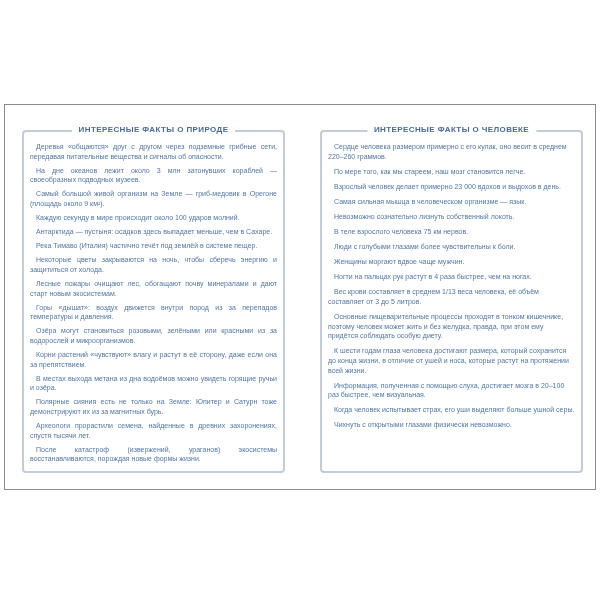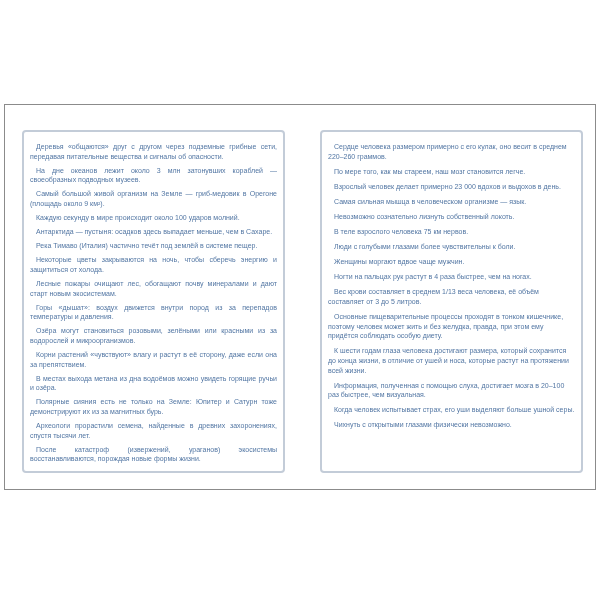--- a/index.html
+++ b/index.html
@@ -66,40 +66,42 @@
   .panel-right .panel-body p {
     margin-bottom: 5.5px;
   }
 </style>
 </head>
 <body>
 
 <div class="outer-frame"></div>
 
 <section class="panel panel-left">
+  <h2 class="panel-title">ИНТЕРЕСНЫЕ ФАКТЫ О ПРИРОДЕ</h2>
   <div class="panel-body">
       <p>Деревья «общаются» друг с другом через подземные грибные сети, передавая питательные вещества и сигналы об опасности.</p>
       <p>На дне океанов лежит около 3 млн затонувших кораблей — своеобразных подводных музеев.</p>
       <p>Самый большой живой организм на Земле — гриб-медовик в Орегоне (площадь около 9 км²).</p>
       <p>Каждую секунду в мире происходит около 100 ударов молний.</p>
       <p>Антарктида — пустыня: осадков здесь выпадает меньше, чем в Сахаре.</p>
       <p>Река Тимаво (Италия) частично течёт под землёй в системе пещер.</p>
       <p>Некоторые цветы закрываются на ночь, чтобы сберечь энергию и защититься от холода.</p>
       <p>Лесные пожары очищают лес, обогащают почву минералами и дают старт новым экосистемам.</p>
       <p>Горы «дышат»: воздух движется внутри пород из за перепадов температуры и давления.</p>
       <p>Озёра могут становиться розовыми, зелёными или красными из за водорослей и микроорганизмов.</p>
       <p>Корни растений «чувствуют» влагу и растут в её сторону, даже если она за препятствием.</p>
       <p>В местах выхода метана из дна водоёмов можно увидеть горящие ручьи и озёра.</p>
       <p>Полярные сияния есть не только на Земле: Юпитер и Сатурн тоже демонстрируют их из за магнитных бурь.</p>
       <p>Археологи прорастили семена, найденные в древних захоронениях, спустя тысячи лет.</p>
       <p>После катастроф (извержений, ураганов) экосистемы восстанавливаются, порождая новые формы жизни.</p>
     </div>
 </section>
 
 <section class="panel panel-right">
+  <h2 class="panel-title">ИНТЕРЕСНЫЕ ФАКТЫ О ЧЕЛОВЕКЕ</h2>
   <div class="panel-body">
       <p>Сердце человека размером примерно с его кулак, оно весит в среднем 220–260 граммов.</p>
       <p>По мере того, как мы стареем, наш мозг становится легче.</p>
       <p>Взрослый человек делает примерно 23 000 вдохов и выдохов в день.</p>
       <p>Самая сильная мышца в человеческом организме — язык.</p>
       <p>Невозможно сознательно лизнуть собственный локоть.</p>
       <p>В теле взрослого человека 75 км нервов.</p>
       <p>Люди с голубыми глазами более чувствительны к боли.</p>
       <p>Женщины моргают вдвое чаще мужчин.</p>
       <p>Ногти на пальцах рук растут в 4 раза быстрее, чем на ногах.</p>

